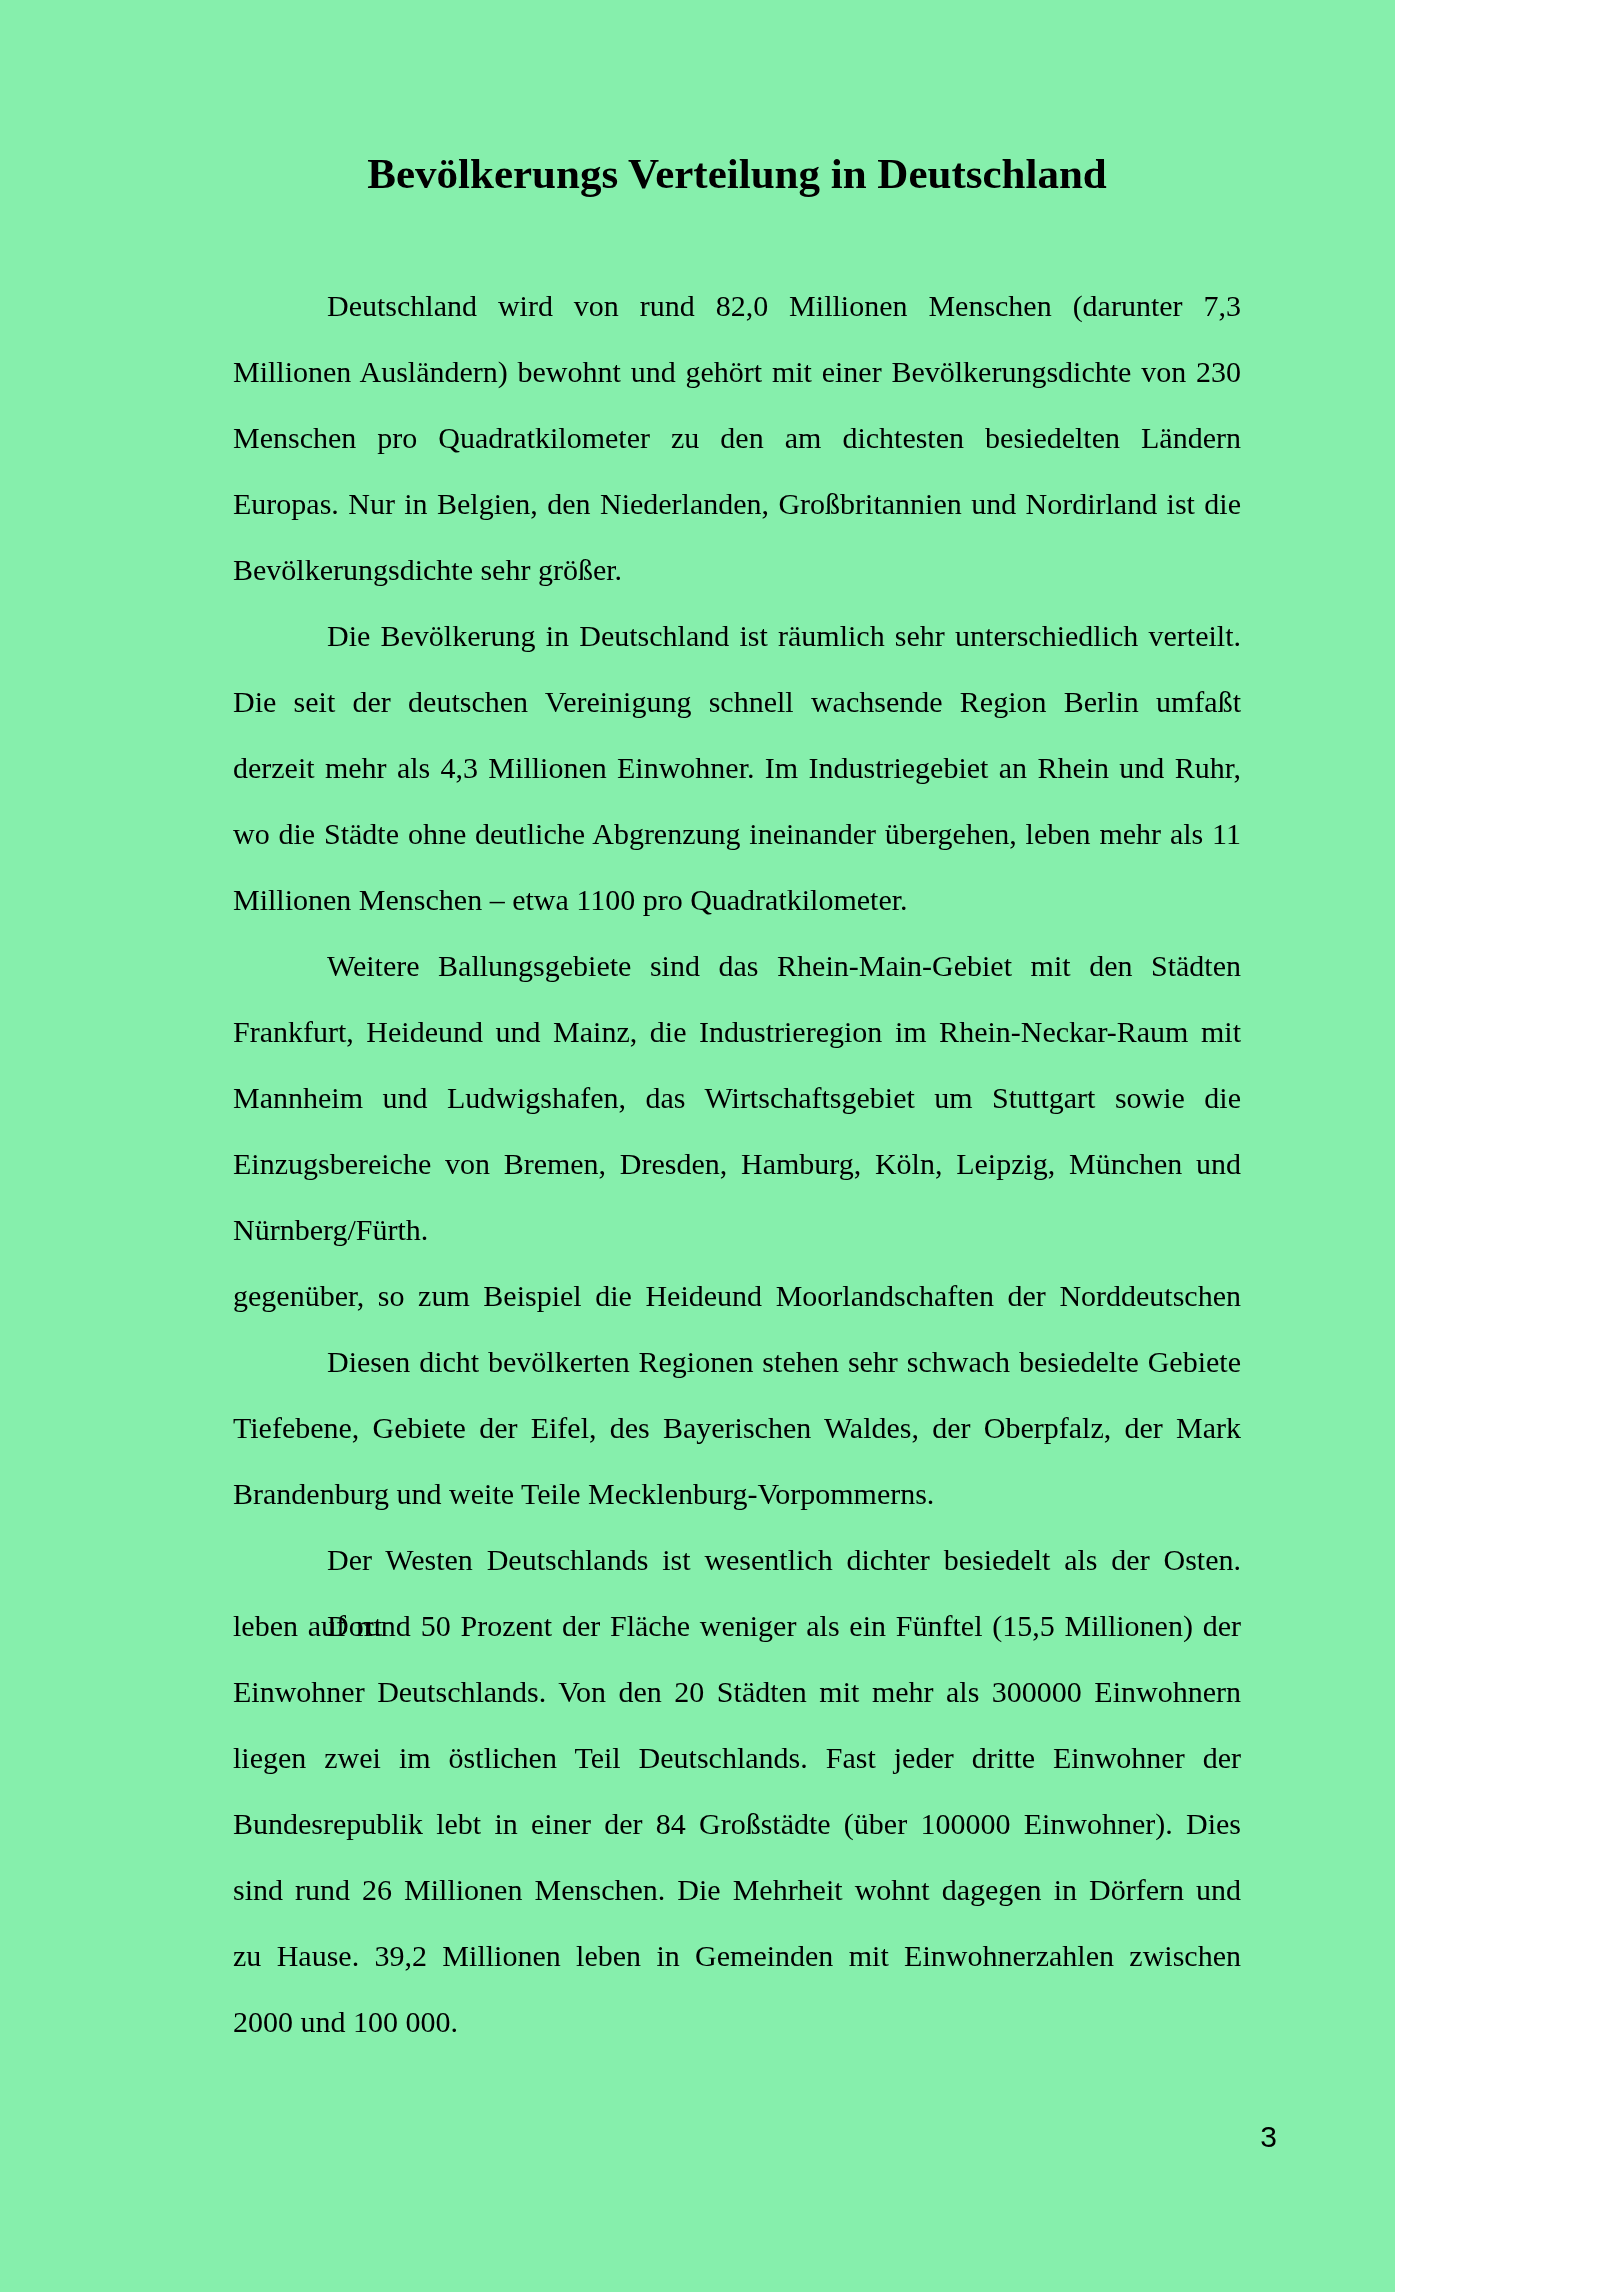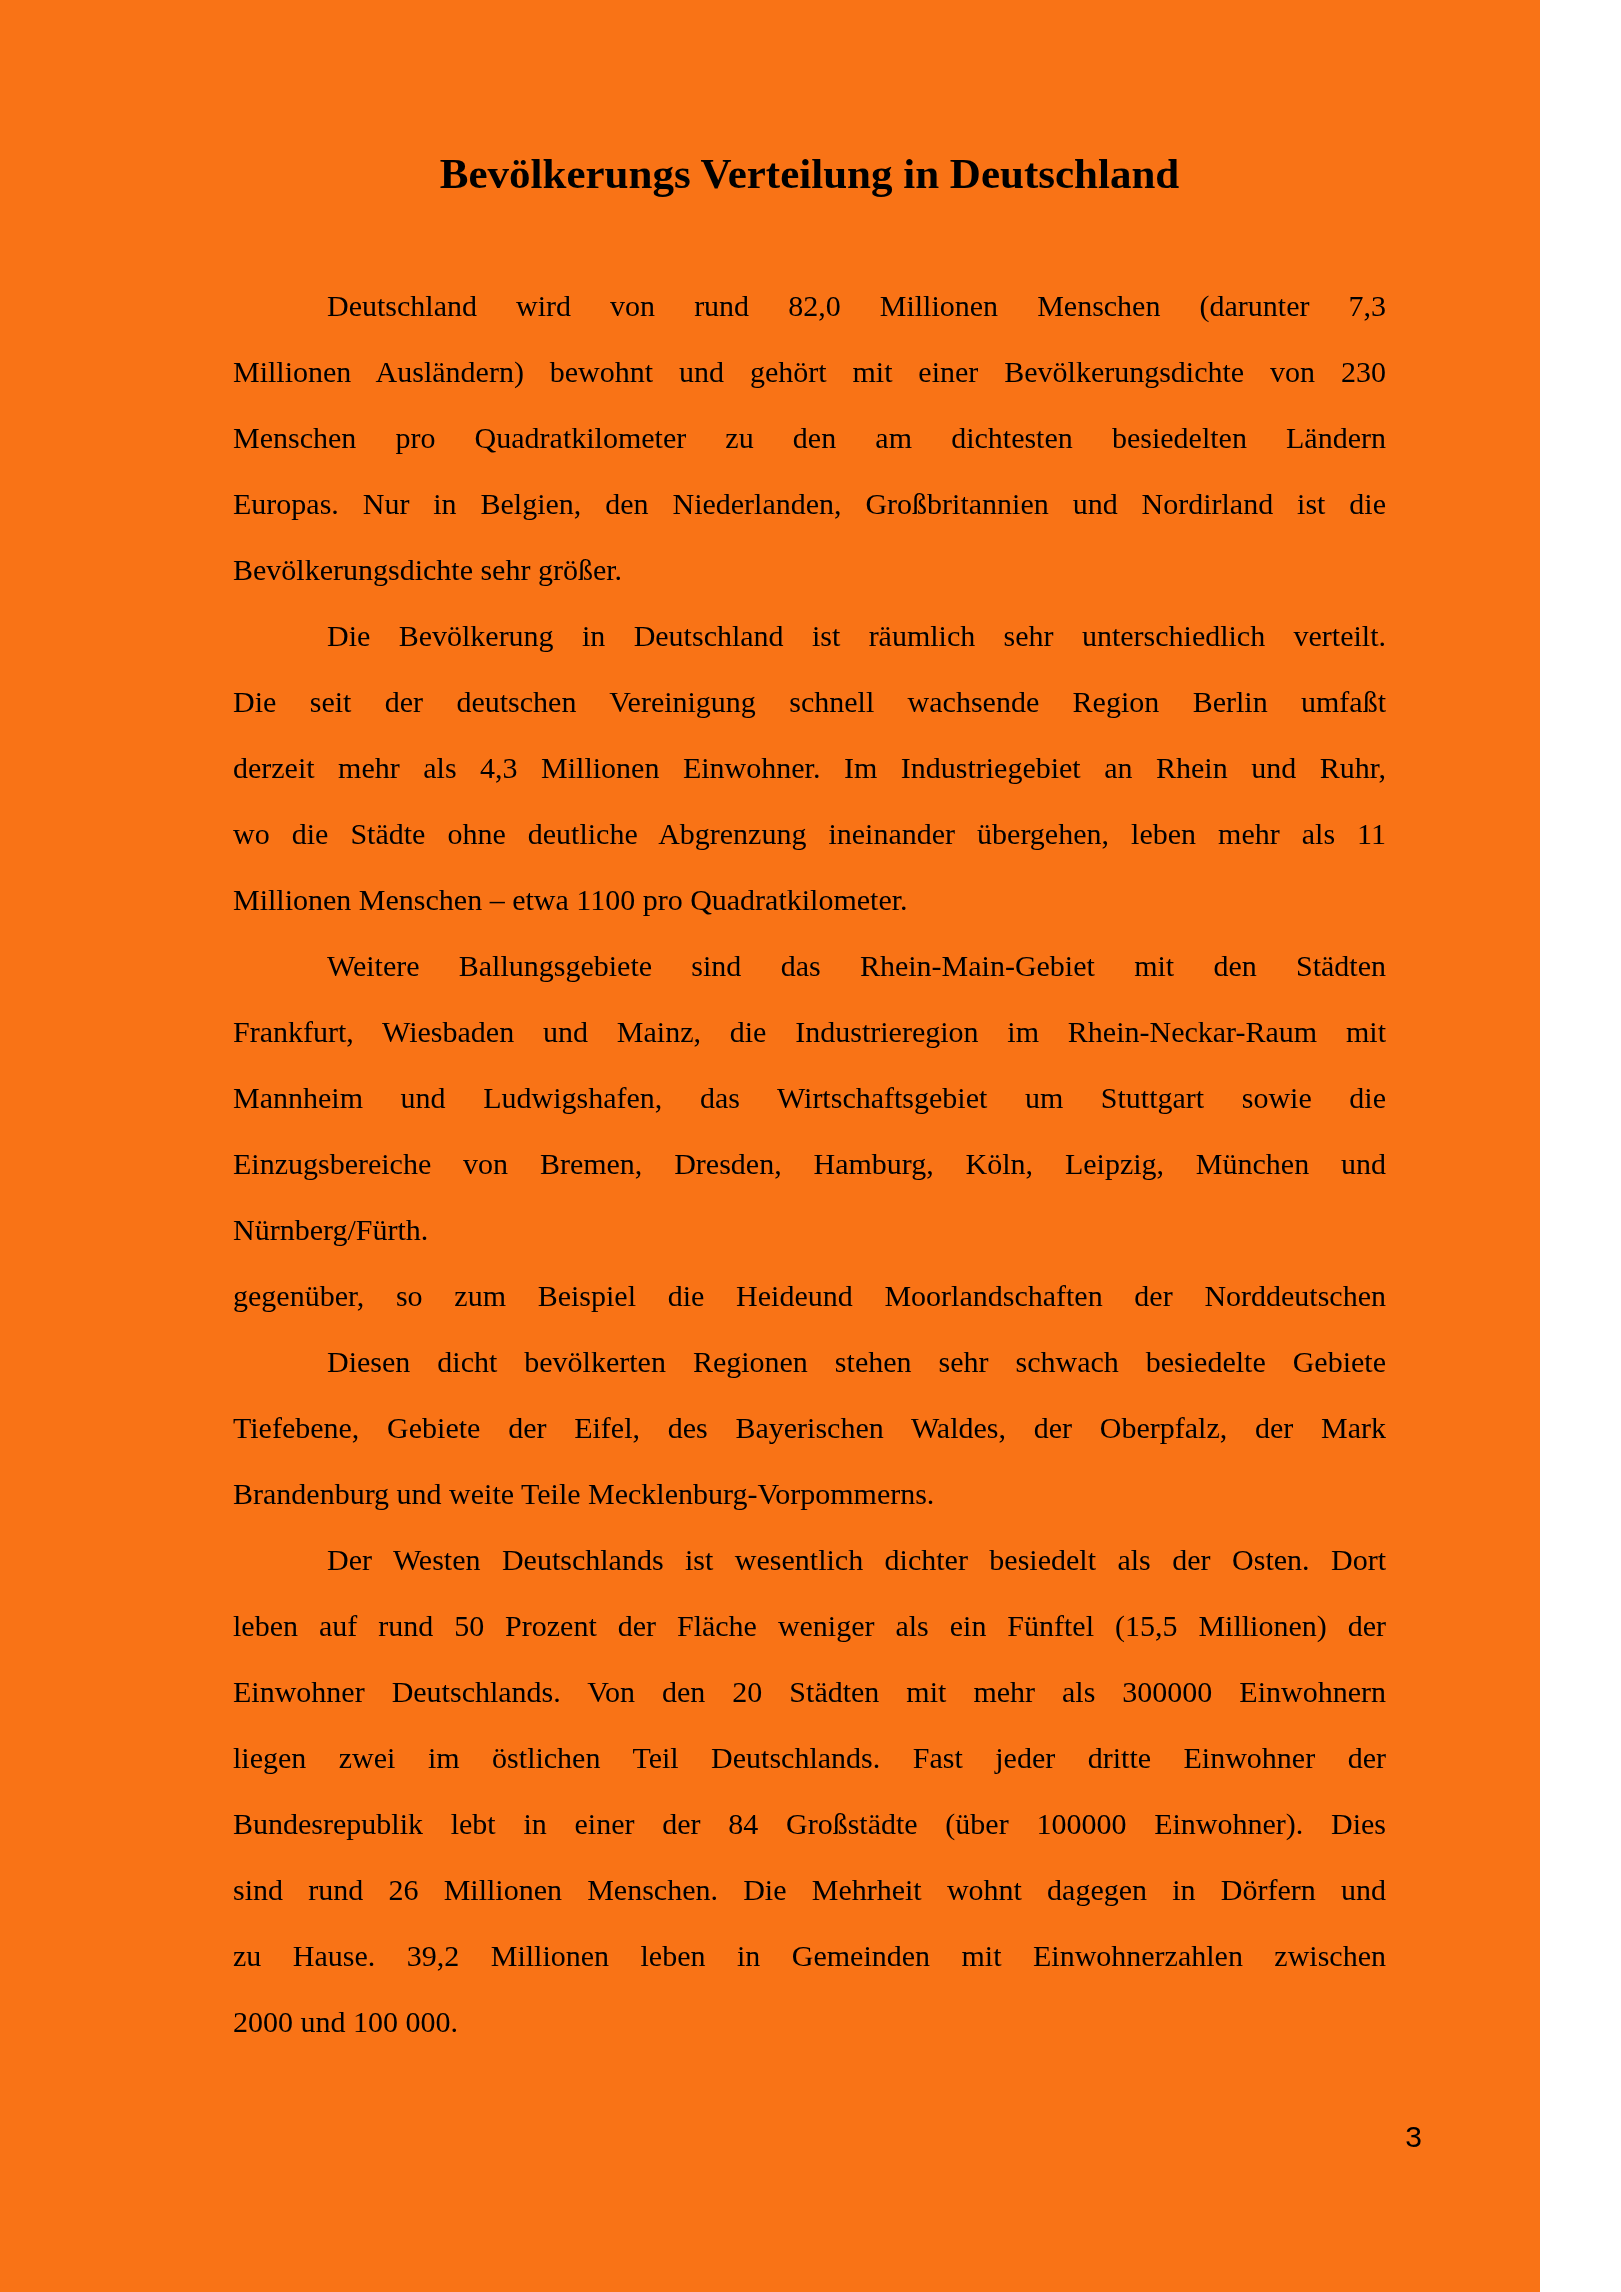--- a/index.html
+++ b/index.html
@@ -4,25 +4,25 @@
 <style>
   html, body {
     margin: 0;
     padding: 0;
     background: #ffffff;
     color: #000000;
     font-family: "Liberation Serif", "DejaVu Serif", serif;
   }
   .page {
     position: relative;
-    width: 1540px;
+    width: 1395px;
     height: 2293px;
     box-sizing: border-box;
     padding: 141px 154px 0 233px;
-    background: #f97316;
+    background: #86efac;
     overflow: hidden;
   }
   .doc-title {
     margin: 0 0 66px 0;
     font-size: 43px;
     line-height: 66px;
     font-weight: bold;
     text-align: center;
     white-space: nowrap;
   }
@@ -64,21 +64,21 @@
       <div class="line">Millionen Ausländern) bewohnt und gehört mit einer Bevölkerungsdichte von 230</div>
       <div class="line">Menschen pro Quadratkilometer zu den am dichtesten besiedelten Ländern</div>
       <div class="line">Europas. Nur in Belgien, den Niederlanden, Großbritannien und Nordirland ist die</div>
       <div class="line plast">Bevölkerungsdichte sehr größer.</div>
       <div class="line first">Die Bevölkerung in Deutschland ist räumlich sehr unterschiedlich verteilt.</div>
       <div class="line">Die seit der deutschen Vereinigung schnell wachsende Region Berlin umfaßt</div>
       <div class="line">derzeit mehr als 4,3 Millionen Einwohner. Im Industriegebiet an Rhein und Ruhr,</div>
       <div class="line">wo die Städte ohne deutliche Abgrenzung ineinander übergehen, leben mehr als 11</div>
       <div class="line plast">Millionen Menschen – etwa 1100 pro Quadratkilometer.</div>
       <div class="line first">Weitere Ballungsgebiete sind das Rhein-Main-Gebiet mit den Städten</div>
-      <div class="line">Frankfurt, Wiesbaden und Mainz, die Industrieregion im Rhein-Neckar-Raum mit</div>
+      <div class="line">Frankfurt, Heideund und Mainz, die Industrieregion im Rhein-Neckar-Raum mit</div>
       <div class="line">Mannheim und Ludwigshafen, das Wirtschaftsgebiet um Stuttgart sowie die</div>
       <div class="line">Einzugsbereiche von Bremen, Dresden, Hamburg, Köln, Leipzig, München und</div>
       <div class="line plast">Nürnberg/Fürth.</div>
       <div class="line">gegenüber, so zum Beispiel die Heideund Moorlandschaften der Norddeutschen</div>
       <div class="line first">Diesen dicht bevölkerten Regionen stehen sehr schwach besiedelte Gebiete</div>
       <div class="line">Tiefebene, Gebiete der Eifel, des Bayerischen Waldes, der Oberpfalz, der Mark</div>
       <div class="line plast">Brandenburg und weite Teile Mecklenburg-Vorpommerns.</div>
       <div class="line first">Der Westen Deutschlands ist wesentlich dichter besiedelt als der Osten. Dort</div>
       <div class="line">leben auf rund 50 Prozent der Fläche weniger als ein Fünftel (15,5 Millionen) der</div>
       <div class="line">Einwohner Deutschlands. Von den 20 Städten mit mehr als 300000 Einwohnern</div>

